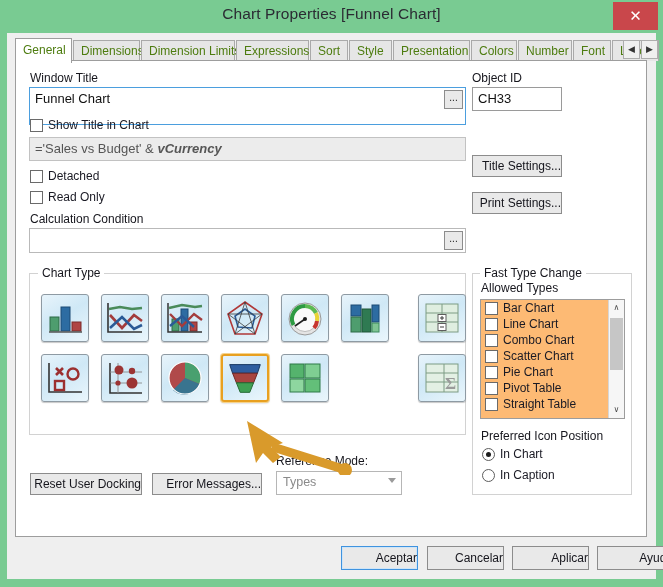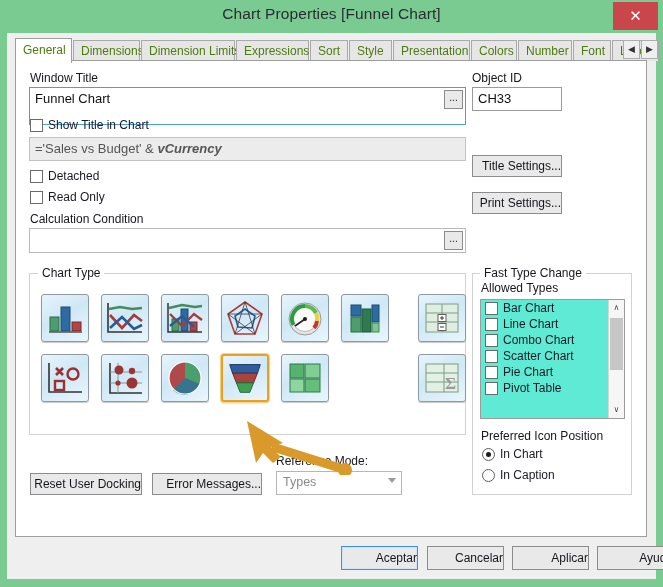--- a/index.html
+++ b/index.html
@@ -97,21 +97,21 @@
   .btn{
     position:absolute;box-sizing:border-box;background:#e9e9e9;
     border:1px solid #8c8c8c;font-size:12px;color:#16161d;
     text-align:right;cursor:pointer;white-space:nowrap;
     font-family:"Liberation Sans",sans-serif;
   }
   .btn.focus{border:1px solid #3f93df;box-shadow:inset 0 0 0 1px #cfe5f7;}
 
   
   .listbox{
-    position:absolute;box-sizing:border-box;background:#5eead4;border:1px solid #9c9c9c;
+    position:absolute;box-sizing:border-box;background:#fdba74;border:1px solid #9c9c9c;
     overflow:hidden;
   }
   .lrow{position:relative;height:16px;line-height:16px;padding-left:4px;}
   .lrow .cbox{position:absolute;left:4px;top:2px;}
   .lrow span{position:absolute;left:22px;top:0;font-size:12px;white-space:nowrap;}
   .sbar{
     position:absolute;right:0;top:0;width:16px;height:100%;
     background:#f6f6f6;border-left:1px solid #d6d6d6;box-sizing:border-box;
   }
   .sarrow{
@@ -362,20 +362,24 @@
             <span>Scatter Chart</span>
           </div>
         <div class="lrow">
             <span class="cbox"></span>
             <span>Pie Chart</span>
           </div>
         <div class="lrow">
             <span class="cbox"></span>
             <span>Pivot Table</span>
           </div>
+        <div class="lrow">
+            <span class="cbox"></span>
+            <span>Straight Table</span>
+          </div>
         <div class="sbar">
           <div class="sarrow" style="top:0">∧</div>
           <div class="sthumb" style="top:18px;height:52px"></div>
           <div class="sarrow" style="bottom:0">∨</div>
         </div>
       </div>
 
       <div class="lbl" style="left:465px;top:368px">Preferred Icon Position</div>
       <div class="radrow" style="left:466px;top:386px">
         <span class="rad on"></span>

